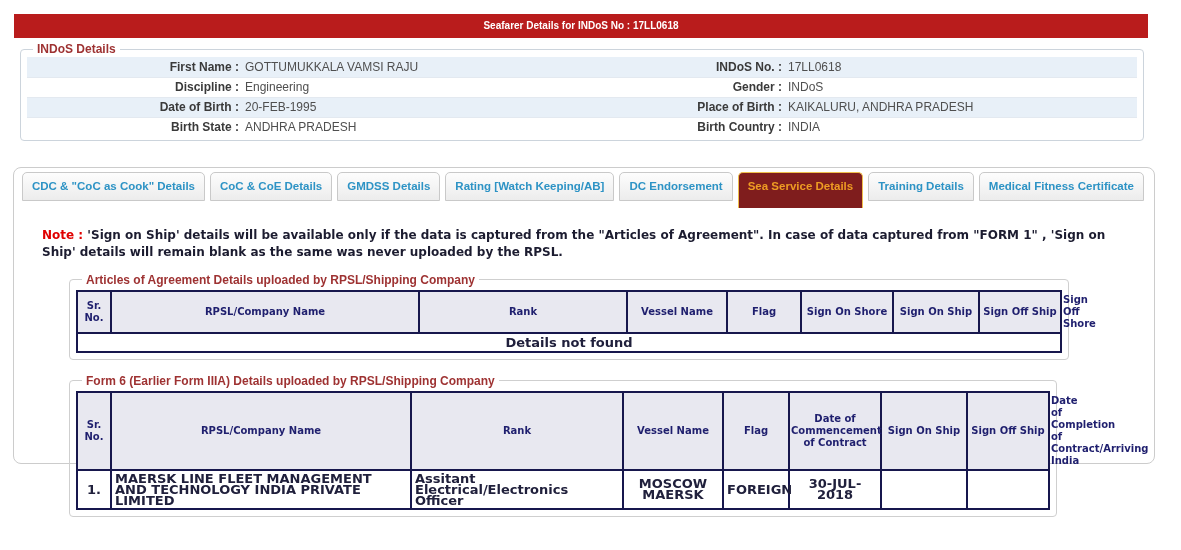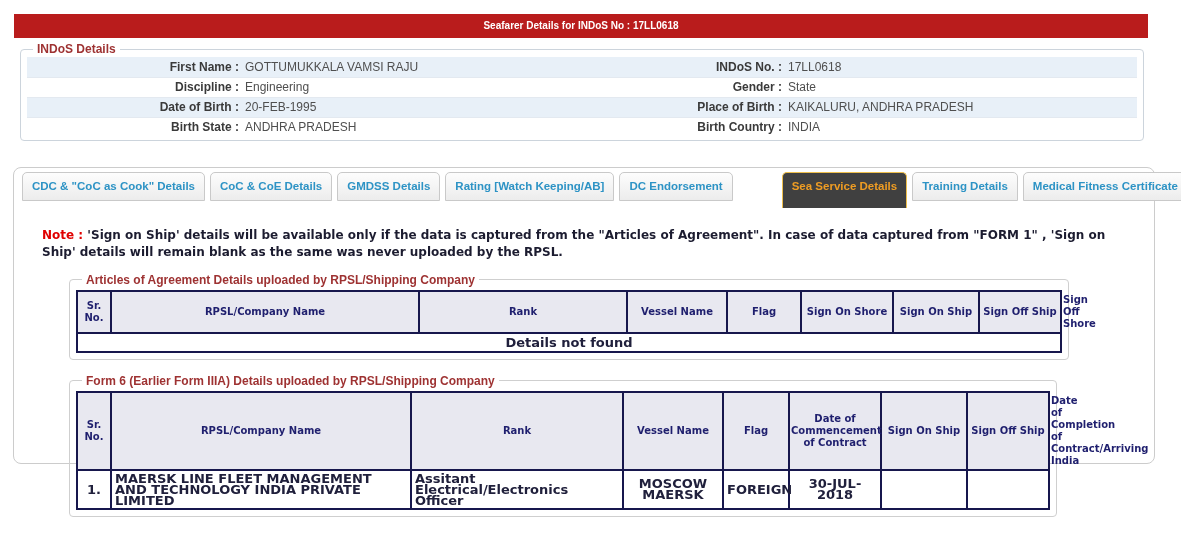--- a/index.html
+++ b/index.html
@@ -30,22 +30,22 @@
   }
 
   .tabs { display:flex; align-items:flex-start; gap:5px; padding:4px 0 0 8px; height:34px; }
   .tab {
     border:1px solid #c9c9c9; border-radius:5px 5px 0 0;
     background:linear-gradient(#fdfdfd,#ececec);
     color:#2d93c5; font-weight:bold; font-size:11.5px;
     line-height:27px; padding:0 9px; white-space:nowrap; cursor:pointer;
   }
   .tab.active {
-    background:#404040; border-color:#efbf4b; border-bottom:none;
-    color:#ee9c23; padding-bottom:8px; margin-bottom:-8px; position:relative; z-index:2;margin-left:44px;
+    background:#7f1d1d; border-color:#efbf4b; border-bottom:none;
+    color:#ee9c23; padding-bottom:8px; margin-bottom:-8px; position:relative; z-index:2;
   }
 
   .note { margin:25px 45px 0 28px; font-family:"DejaVu Sans",sans-serif; font-size:12px; font-weight:bold; color:#1c1c30; line-height:1.45; }
   .note .red { color:#e00000; }
 
   .section-fieldset { margin:11px 0 0 55px; width:896px; padding:3px 6px 6px 6px; border-color:#cfcfcf; }
   .section-fieldset.second { margin-top:14px; }
 
   table.data { width:100%; border-collapse:collapse; table-layout:fixed; font-family:"DejaVu Sans",sans-serif; }
   table.data th, table.data td { border:2px solid #17174d; }
@@ -74,21 +74,21 @@
       </td>
       <td>
         <span class="f-label r">INDoS No. :</span><span class="f-value">17LL0618</span>
       </td>
     </tr>
     <tr>
       <td>
         <span class="f-label">Discipline :</span><span class="f-value">Engineering</span>
       </td>
       <td>
-        <span class="f-label r">Gender :</span><span class="f-value">State</span>
+        <span class="f-label r">Gender :</span><span class="f-value">INDoS</span>
       </td>
     </tr>
     <tr>
       <td>
         <span class="f-label">Date of Birth :</span><span class="f-value">20-FEB-1995</span>
       </td>
       <td>
         <span class="f-label r">Place of Birth :</span><span class="f-value">KAIKALURU, ANDHRA PRADESH</span>
       </td>
     </tr>

